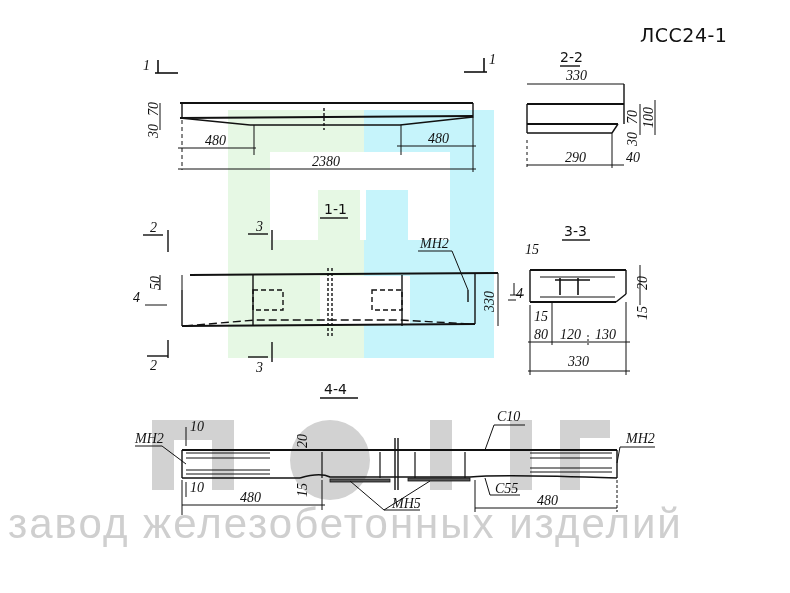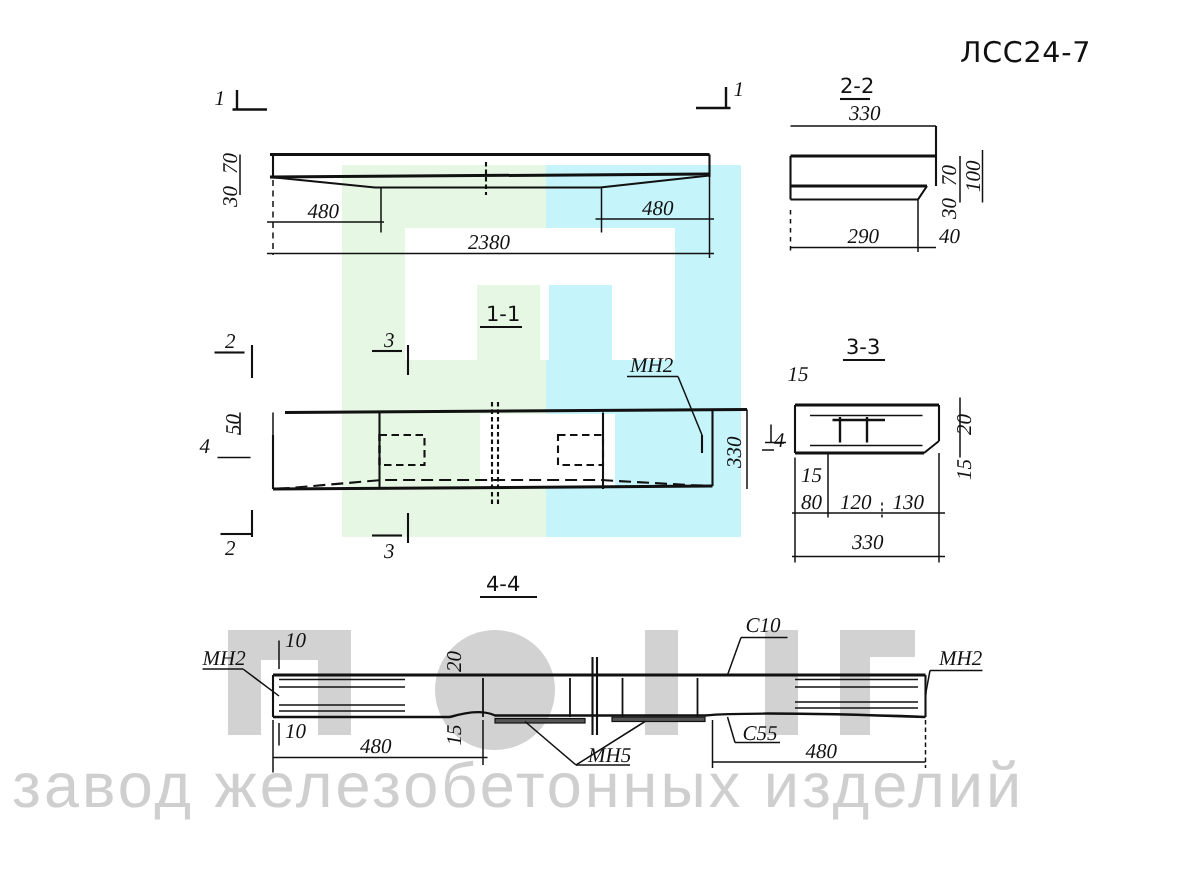--- a/index.html
+++ b/index.html
@@ -219,15 +219,15 @@
     <text class="dim" transform="translate(307,497) rotate(-90)">15</text>
     <text class="dim" x="240" y="502">480</text>
     <text class="dim" x="537" y="505">480</text>
     <text class="lbl" x="135" y="443">МН2</text>
     <text class="lbl" x="626" y="443">МН2</text>
     <text class="lbl" x="497" y="421">С10</text>
     <text class="lbl" x="495" y="493">С55</text>
     <text class="lbl" x="392" y="508">МН5</text>
   </svg>
 
-  <div class="title">ЛСС24-7</div>
+  <div class="title">ЛСС24-1</div>
   <div class="footer">завод железобетонных изделий</div>
 </div>
 
 </body></html>

